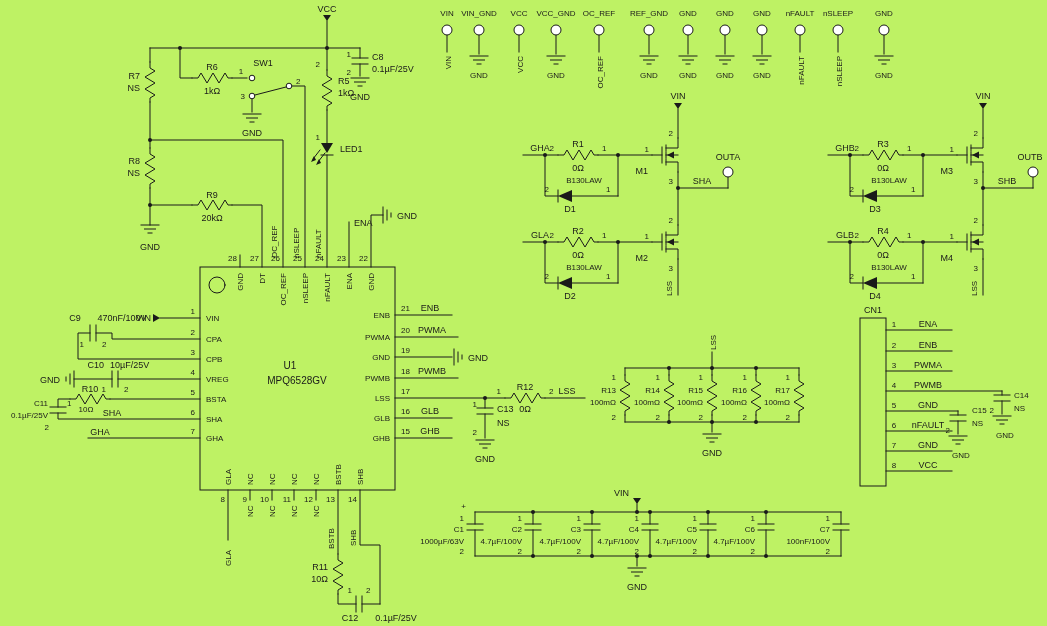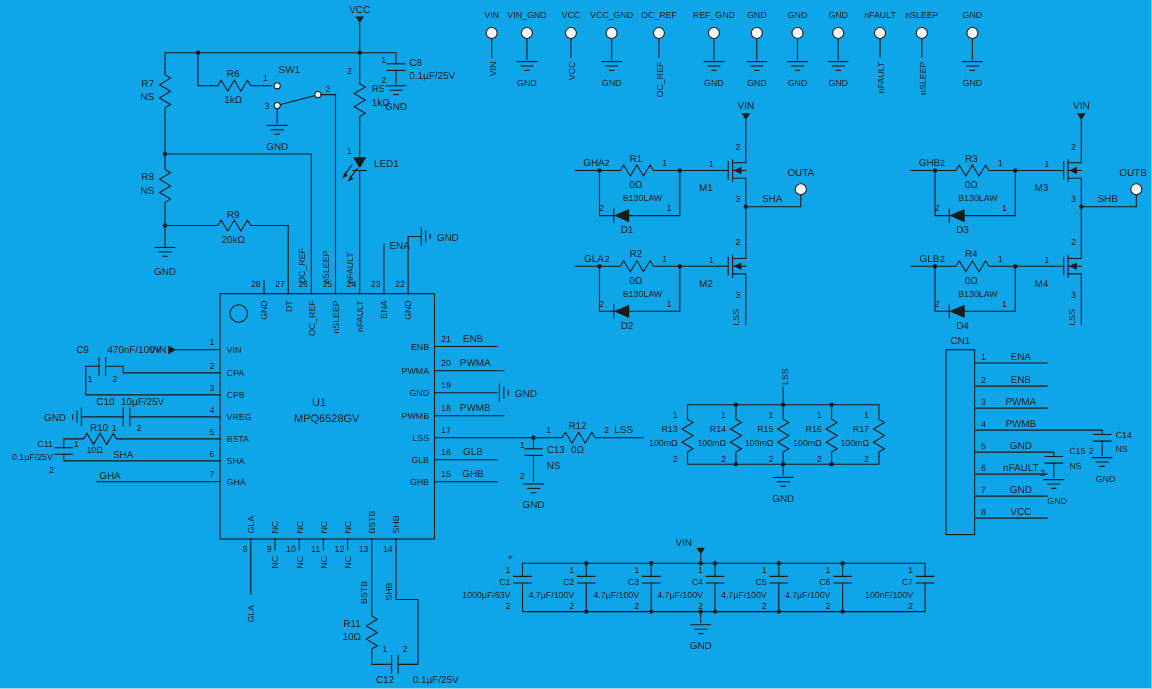--- a/index.html
+++ b/index.html
@@ -1,16 +1,16 @@
 <!DOCTYPE html>
 <html><head>
 <meta charset="utf-8">
 <style>
   html,body{margin:0;padding:0;background:#ffffff;}
-  .page{width:1047px;height:626px;background:#0ea5e9;position:relative;overflow:hidden;}
+  .page{width:1047px;height:626px;background:#bef264;position:relative;overflow:hidden;}
   svg{display:block;}
   .w{stroke:#1a1a1a;stroke-width:1;fill:none;stroke-linecap:square;}
   .f{fill:#1a1a1a;stroke:none;}
   .tpfill{fill:#ffffff;stroke:#1a1a1a;stroke-width:1;}
   text{font-family:"Liberation Sans","DejaVu Sans",sans-serif;fill:#1a1a1a;}
   .t{font-size:9px;}
   .ts{font-size:8px;}
   .tb{font-size:10px;}
 </style>
 </head>

